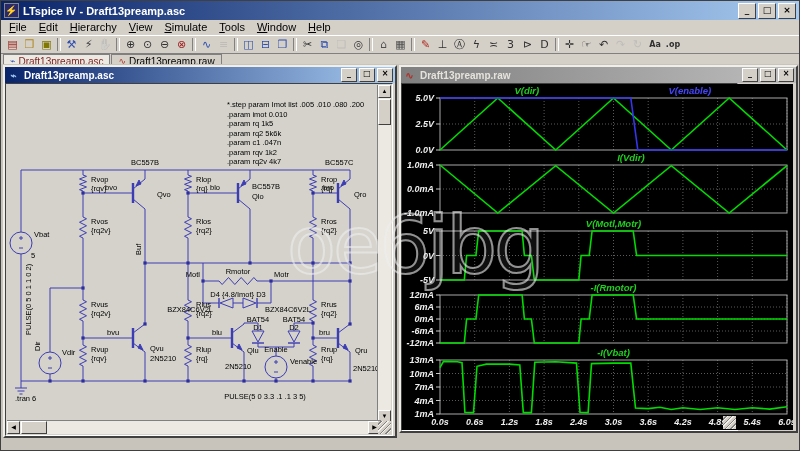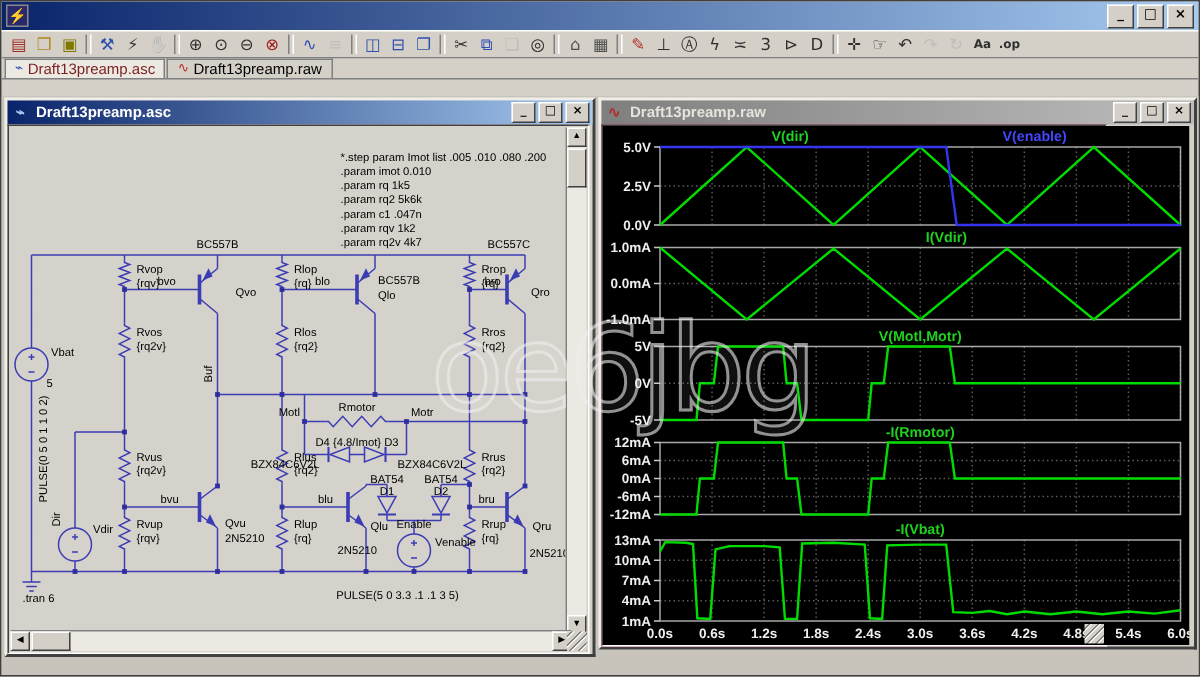--- a/index.html
+++ b/index.html
@@ -33,38 +33,49 @@
   #schwin{left:2px;top:1px;width:394px;height:373px;}
   #schbody{position:relative;width:388px;height:353px;background:#d4d2ca;}
   #schsvg{position:absolute;left:1px;top:1px;}
   .vscroll{position:absolute;right:1px;top:1px;width:13px;height:338px;background:#ece9e2;border-left:1px solid #808080;}
   .hscroll{position:absolute;left:1px;bottom:1px;height:13px;width:374px;background:#ece9e2;border-top:1px solid #808080;}
   .sbtn{position:absolute;width:13px;height:13px;background:#d4d0c8;border:1px solid;border-color:#fff #404040 #404040 #fff;font-size:6px;line-height:11px;text-align:center;color:#000;box-sizing:border-box;}
   .sthumb{position:absolute;background:#d4d0c8;border:1px solid;border-color:#fff #404040 #404040 #fff;box-sizing:border-box;}
   .grip{position:absolute;right:1px;bottom:1px;width:13px;height:13px;background:repeating-linear-gradient(135deg,#d4d0c8 0 2px,#808080 2px 3px,#f4f2ec 3px 4px);}
   
   #wavewin{left:398px;top:1px;width:399px;height:368px;}
-  #wavebody{position:relative;width:337px;height:348px;background:#ec4899;}
+  #wavebody{position:relative;width:337px;height:348px;background:#0f766e;font-style:italic;}
   
   #wm{position:absolute;left:286px;top:188px;font-size:80px;font-weight:normal;font-family:"DejaVu Sans",sans-serif;letter-spacing:-3px;color:rgba(255,255,255,0.06);-webkit-text-stroke:2px rgba(238,238,238,0.6);pointer-events:none;z-index:50;margin-top:10px;}
 </style>
 </head>
 <body>
 
 <div id="app">
 
   <div class="titlebar">
     <span class="ticon" style="background:#2a2a6a;color:#e03030;font-weight:bold;border:1px solid #888;">⚡</span>
+    <span>LTspice IV - Draft13preamp.asc</span>
     <span class="tbtns">
       <span class="tbtn">_</span>
       <span class="tbtn">□</span>
       <span class="tbtn">×</span>
     </span>
   </div>
 
+  <div class="menubar" id="menubar">
+      <span class="menu-item"><u>F</u>ile</span>
+      <span class="menu-item"><u>E</u>dit</span>
+      <span class="menu-item"><u>H</u>ierarchy</span>
+      <span class="menu-item"><u>V</u>iew</span>
+      <span class="menu-item"><u>S</u>imulate</span>
+      <span class="menu-item"><u>T</u>ools</span>
+      <span class="menu-item"><u>W</u>indow</span>
+      <span class="menu-item"><u>H</u>elp</span>
+    </div>
 
   <div class="toolbar" id="toolbar">
       <span class="tool" style="color: rgb(160, 48, 40);">▤</span>
       <span class="tool" style="color: rgb(176, 136, 32);">❒</span>
       <span class="tool" style="color: rgb(128, 120, 0);">▣</span>
       <span class="tsep"></span>
       <span class="tool" style="color: rgb(47, 79, 176);">⚒</span>
       <span class="tool" style="color: rgb(64, 64, 64);">⚡</span>
       <span class="tool dis" style="color: rgb(144, 144, 144);">✋</span>
       <span class="tsep"></span>

